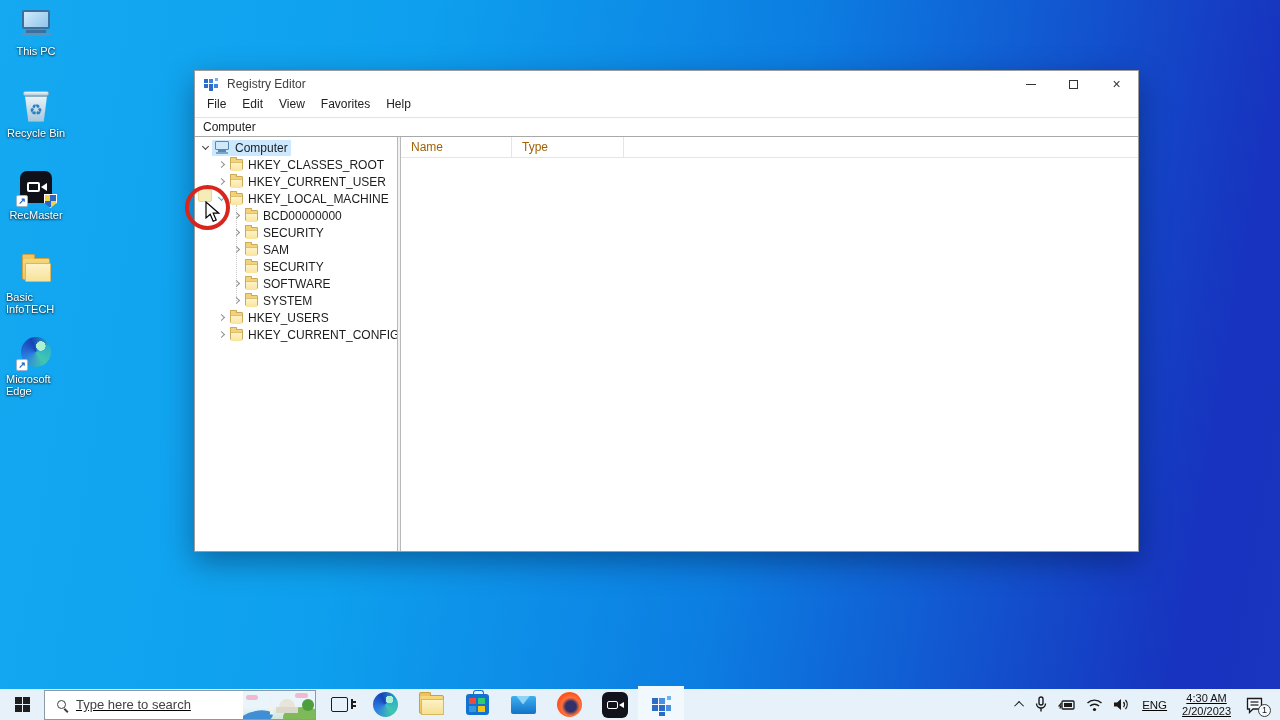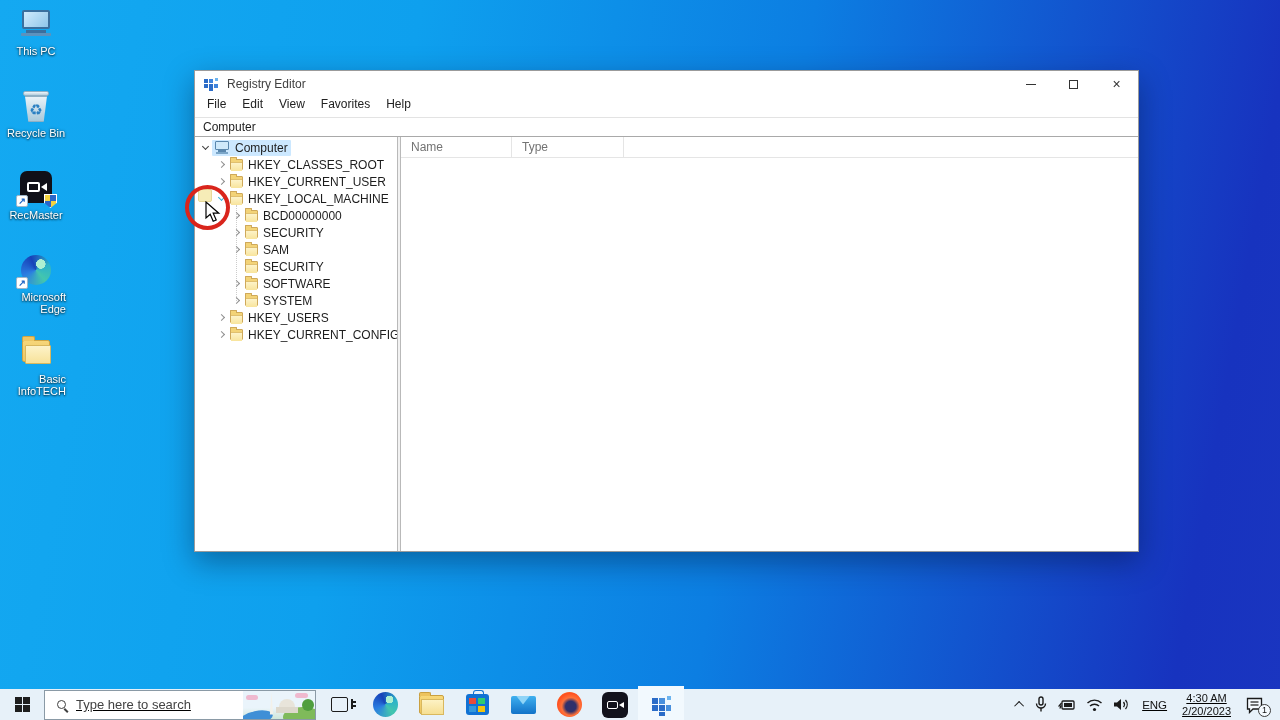--- a/index.html
+++ b/index.html
@@ -3,21 +3,21 @@
 <meta charset="utf-8">
 <style>
   * { margin:0; padding:0; box-sizing:border-box; }
   html,body { width:1280px; height:720px; overflow:hidden; font-family:"Liberation Sans", sans-serif; }
   .desktop { position:relative; width:1280px; height:720px;
     background:linear-gradient(100deg,#14a9f1 0%,#0ea0ee 30%,#0c7ee2 58%,#1733bf 92%,#1a35c0 100%); }
 
   
   .desk-icons { position:absolute; left:6px; top:6px; width:60px; display:flex; flex-direction:column; }
   .desk-item { height:82px; display:flex; flex-direction:column; align-items:center; cursor:default; }
-  .desk-item .dlabel { margin-top:3px; font-size:11px; line-height:12px; color:#fff; text-align:right;
+  .desk-item .dlabel { margin-top:3px; font-size:11px; line-height:12px; color:#fff; text-align:left;
     text-shadow:0 1px 2px rgba(0,0,0,.75), 0 0 3px rgba(0,0,0,.45); }
   .dico { width:38px; height:36px; position:relative; }
 
   .pc-screen { position:absolute; left:5px; top:4px; width:28px; height:19px; border:2px solid #3a6f9e;
     border-radius:2px; background:linear-gradient(135deg,#cfeafc,#8fc6ea); }
   .pc-base { position:absolute; left:9px; top:24px; width:20px; height:3px; background:#3a6f9e; }
   .pc-base2 { position:absolute; left:4px; top:27px; width:30px; height:3px; background:#5d92bd; border-radius:1px; }
 
   .bin-lid { position:absolute; left:6px; top:3px; width:26px; height:5px; background:linear-gradient(#eef6fb,#b4cfdf); border:1px solid #8fb0c4; border-radius:2px; }
   .bin-body { position:absolute; left:7px; top:8px; width:24px; height:26px; background:linear-gradient(#e8f2f8,#a9c9db);
@@ -80,21 +80,21 @@
   .tfolder::after { content:""; position:absolute; left:0px; top:2px; width:11px; height:8px; background:linear-gradient(#fdf3c9,#f8e49c); border-top:1px solid #e0c070; }
 
   .tcomputer { width:16px; height:13px; position:relative; flex:0 0 auto; }
   .tcomputer .scr { position:absolute; left:1px; top:0; width:14px; height:9px; border:1.5px solid #5a87ad; border-radius:1px; background:#cfe9fa; }
   .tcomputer .std { position:absolute; left:4px; top:9px; width:8px; height:2px; background:#5a87ad; }
   .tcomputer .bse { position:absolute; left:2px; top:11px; width:12px; height:1.6px; background:#7ba6c8; }
 
   .guide { position:absolute; left:41px; top:68px; height:96px; border-left:1px dotted #cccccc; }
 
   .list-header { height:21px; display:flex; border-bottom:1px solid #e5e5e5; align-items:center; flex:0 0 auto; }
-  .col { height:100%; display:flex; align-items:center; padding-left:10px; font-size:12px; color:#737373; border-right:1px solid #e5e5e5; }
+  .col { height:100%; display:flex; align-items:center; padding-left:10px; font-size:12px; color:#a16207; border-right:1px solid #e5e5e5; }
   .col-name { width:111px; } .col-type { width:112px; } .col-data { width:264px; } .col-fill { flex:1; border-right:none; }
 
   
   .ghost-folder { position:absolute; left:198px; top:189px; width:14px; height:13px; background:#f6ecb4; border:1px solid #e7d794; border-radius:2px; opacity:.95; }
   .red-circle { position:absolute; left:185px; top:185px; width:45px; height:45px; border:4px solid #d9251c; border-radius:50%; }
   .cursor { position:absolute; left:205px; top:201px; }
 
   
   .taskbar { position:absolute; left:0; bottom:0; width:1280px; height:31px; background:#e7f1f9; display:flex; align-items:center;text-decoration:underline; }
   .start-btn { width:44px; height:38px; display:flex; align-items:center; justify-content:center; }
@@ -182,30 +182,30 @@
             <div class="cam-body"></div>
             <div class="cam-lens"></div>
           </div>
         <div class="shield"></div>
         <div class="shortcut"></div>
       </div>
       <div class="dlabel">RecMaster</div>
     </div>
     <div class="desk-item">
       <div class="dico">
+        <div class="folder-desk"></div>
+      </div>
+      <div class="dlabel">Basic InfoTECH</div>
+    </div>
+    <div class="desk-item">
+      <div class="dico">
         <div class="edge-ball"></div>
         <div class="shortcut"></div>
       </div>
       <div class="dlabel">Microsoft Edge</div>
-    </div>
-    <div class="desk-item">
-      <div class="dico">
-        <div class="folder-desk"></div>
-      </div>
-      <div class="dlabel">Basic InfoTECH</div>
     </div>
   </div>
 
   <div class="window">
     <div class="titlebar">
       <div class="regicon">
         <div class="g" style="left:0;top:2px;background:#2b6cc8;"></div>
         <div class="g" style="left:5px;top:2px;background:#3f85dd;"></div>
         <div class="g" style="left:0;top:7px;background:#2b6cc8;"></div>
         <div class="g" style="left:5px;top:7px;background:#2b6cc8;"></div>

